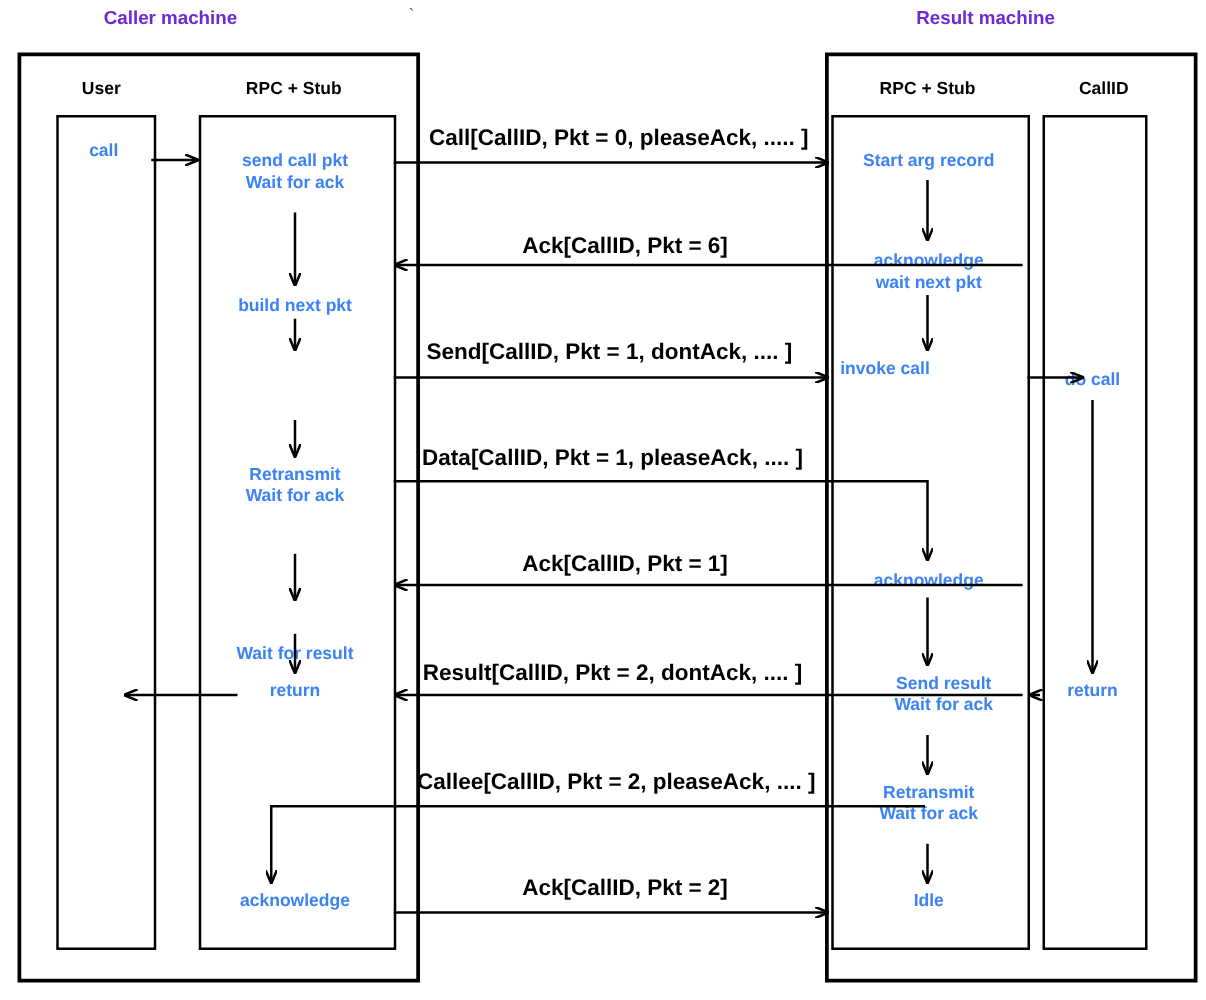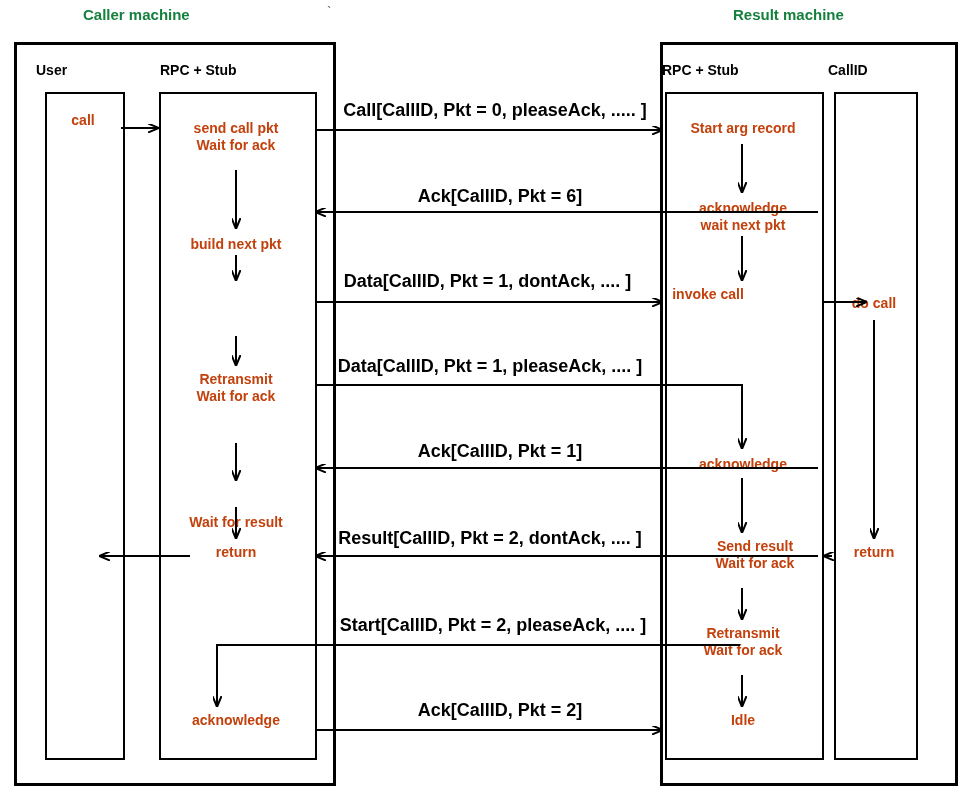--- a/index.html
+++ b/index.html
@@ -15,45 +15,46 @@
     position: relative;
     width: 965px;
     height: 800px;
     background: #ffffff;
     overflow: hidden;
   }
   .hdr {
     position: absolute;
     font-size: 15px;
     font-weight: 700;
-    color: #15803d;
+    color: #6d28d9;
     white-space: nowrap;
   }
   .colhdr {
     position: absolute;
     font-size: 14px;
     font-weight: 700;
     color: #000;
     white-space: nowrap;
+    text-align: center;
   }
   .machine {
     position: absolute;
     border: 3px solid #000;
     background: transparent;
   }
   .lane {
     position: absolute;
     border: 2px solid #000;
     background: transparent;
   }
   .step {
     position: absolute;
     font-size: 14px;
     font-weight: 700;
-    color: #c2410c;
+    color: #3b82f6;
     white-space: nowrap;
     text-align: center;
     line-height: 17px;
   }
   .msg {
     position: absolute;
     font-size: 18px;
     font-weight: 700;
     color: #000;
     white-space: nowrap;
@@ -120,25 +121,25 @@
 Wait for ack</div>
   <div class="step" style="left:664px; top:625px; width:158px; white-space:pre;">Retransmit
 Wait for ack</div>
   <div class="step" style="left:664px; top:712px; width:158px; white-space:pre;">Idle</div>
 
   <div class="step" style="left:836px; top:295px; width:76px;">do call</div>
   <div class="step" style="left:836px; top:544px; width:76px;">return</div>
 
   <div class="msg" style="left:330px; top:100px; width:330px;">Call[CallID, Pkt = 0, pleaseAck, ..... ]</div>
   <div class="msg" style="left:370px; top:186px; width:260px;">Ack[CallID, Pkt = 6]</div>
-  <div class="msg" style="left:325px; top:271px; width:325px;">Data[CallID, Pkt = 1, dontAck, .... ]</div>
+  <div class="msg" style="left:325px; top:271px; width:325px;">Send[CallID, Pkt = 1, dontAck, .... ]</div>
   <div class="msg" style="left:325px; top:356px; width:330px;">Data[CallID, Pkt = 1, pleaseAck, .... ]</div>
   <div class="msg" style="left:370px; top:441px; width:260px;">Ack[CallID, Pkt = 1]</div>
   <div class="msg" style="left:325px; top:528px; width:330px;">Result[CallID, Pkt = 2, dontAck, .... ]</div>
-  <div class="msg" style="left:325px; top:615px; width:336px;">Start[CallID, Pkt = 2, pleaseAck, .... ]</div>
+  <div class="msg" style="left:325px; top:615px; width:336px;">Callee[CallID, Pkt = 2, pleaseAck, .... ]</div>
   <div class="msg" style="left:370px; top:700px; width:260px;">Ack[CallID, Pkt = 2]</div>
 
   <svg class="overlay">
     <defs>
       <marker id="ah" markerWidth="11" markerHeight="9" refX="10" refY="4.5" orient="auto" markerUnits="userSpaceOnUse">
         <path d="M0,0 L11,4.5 L0,9" fill="none" stroke="#000" stroke-width="1.6"></path>
       </marker>
     </defs>
 
     <line x1="121" y1="128" x2="158" y2="128" marker-end="url(#ah)"></line>

